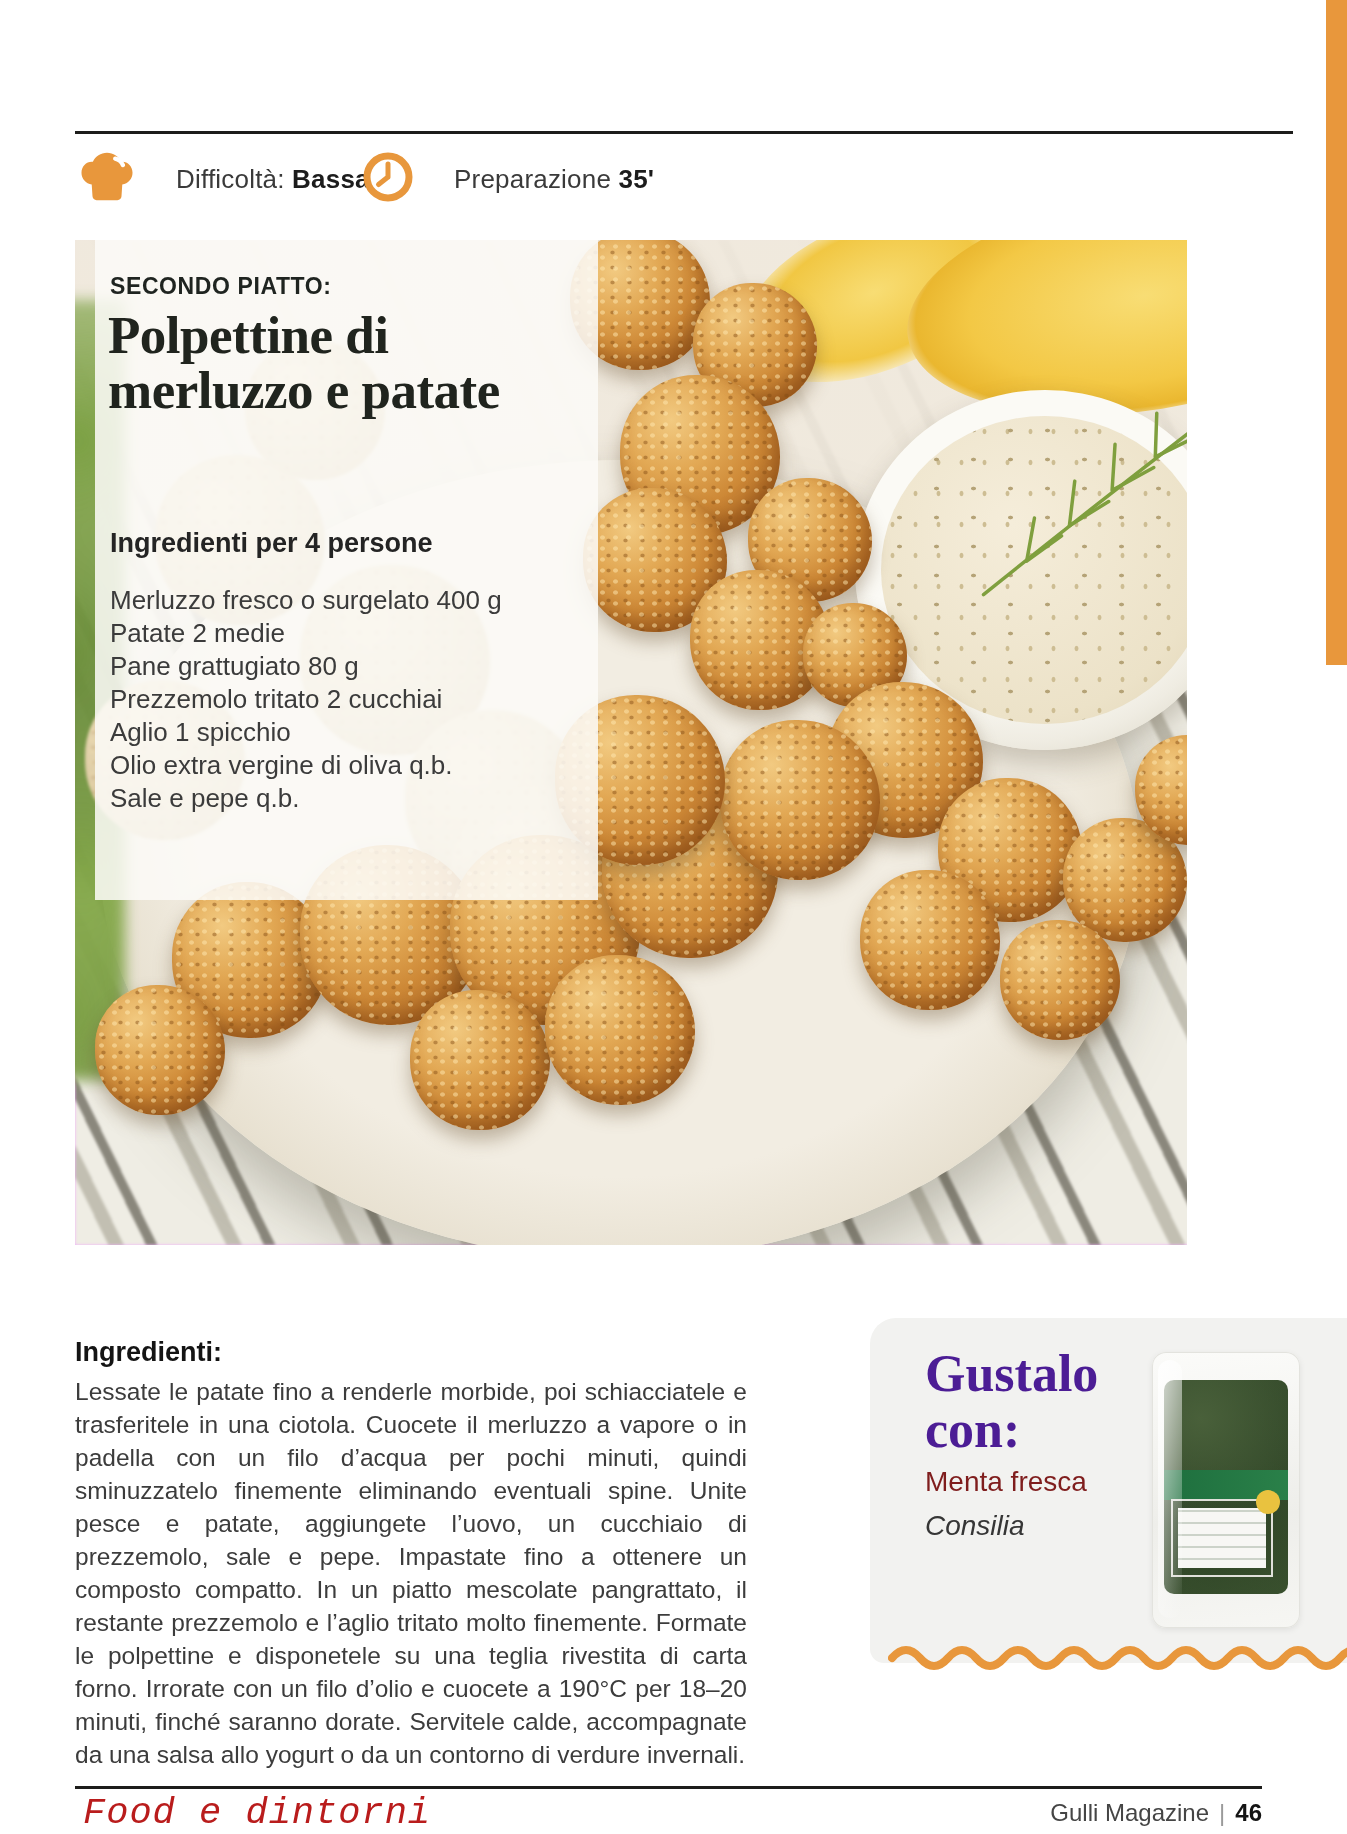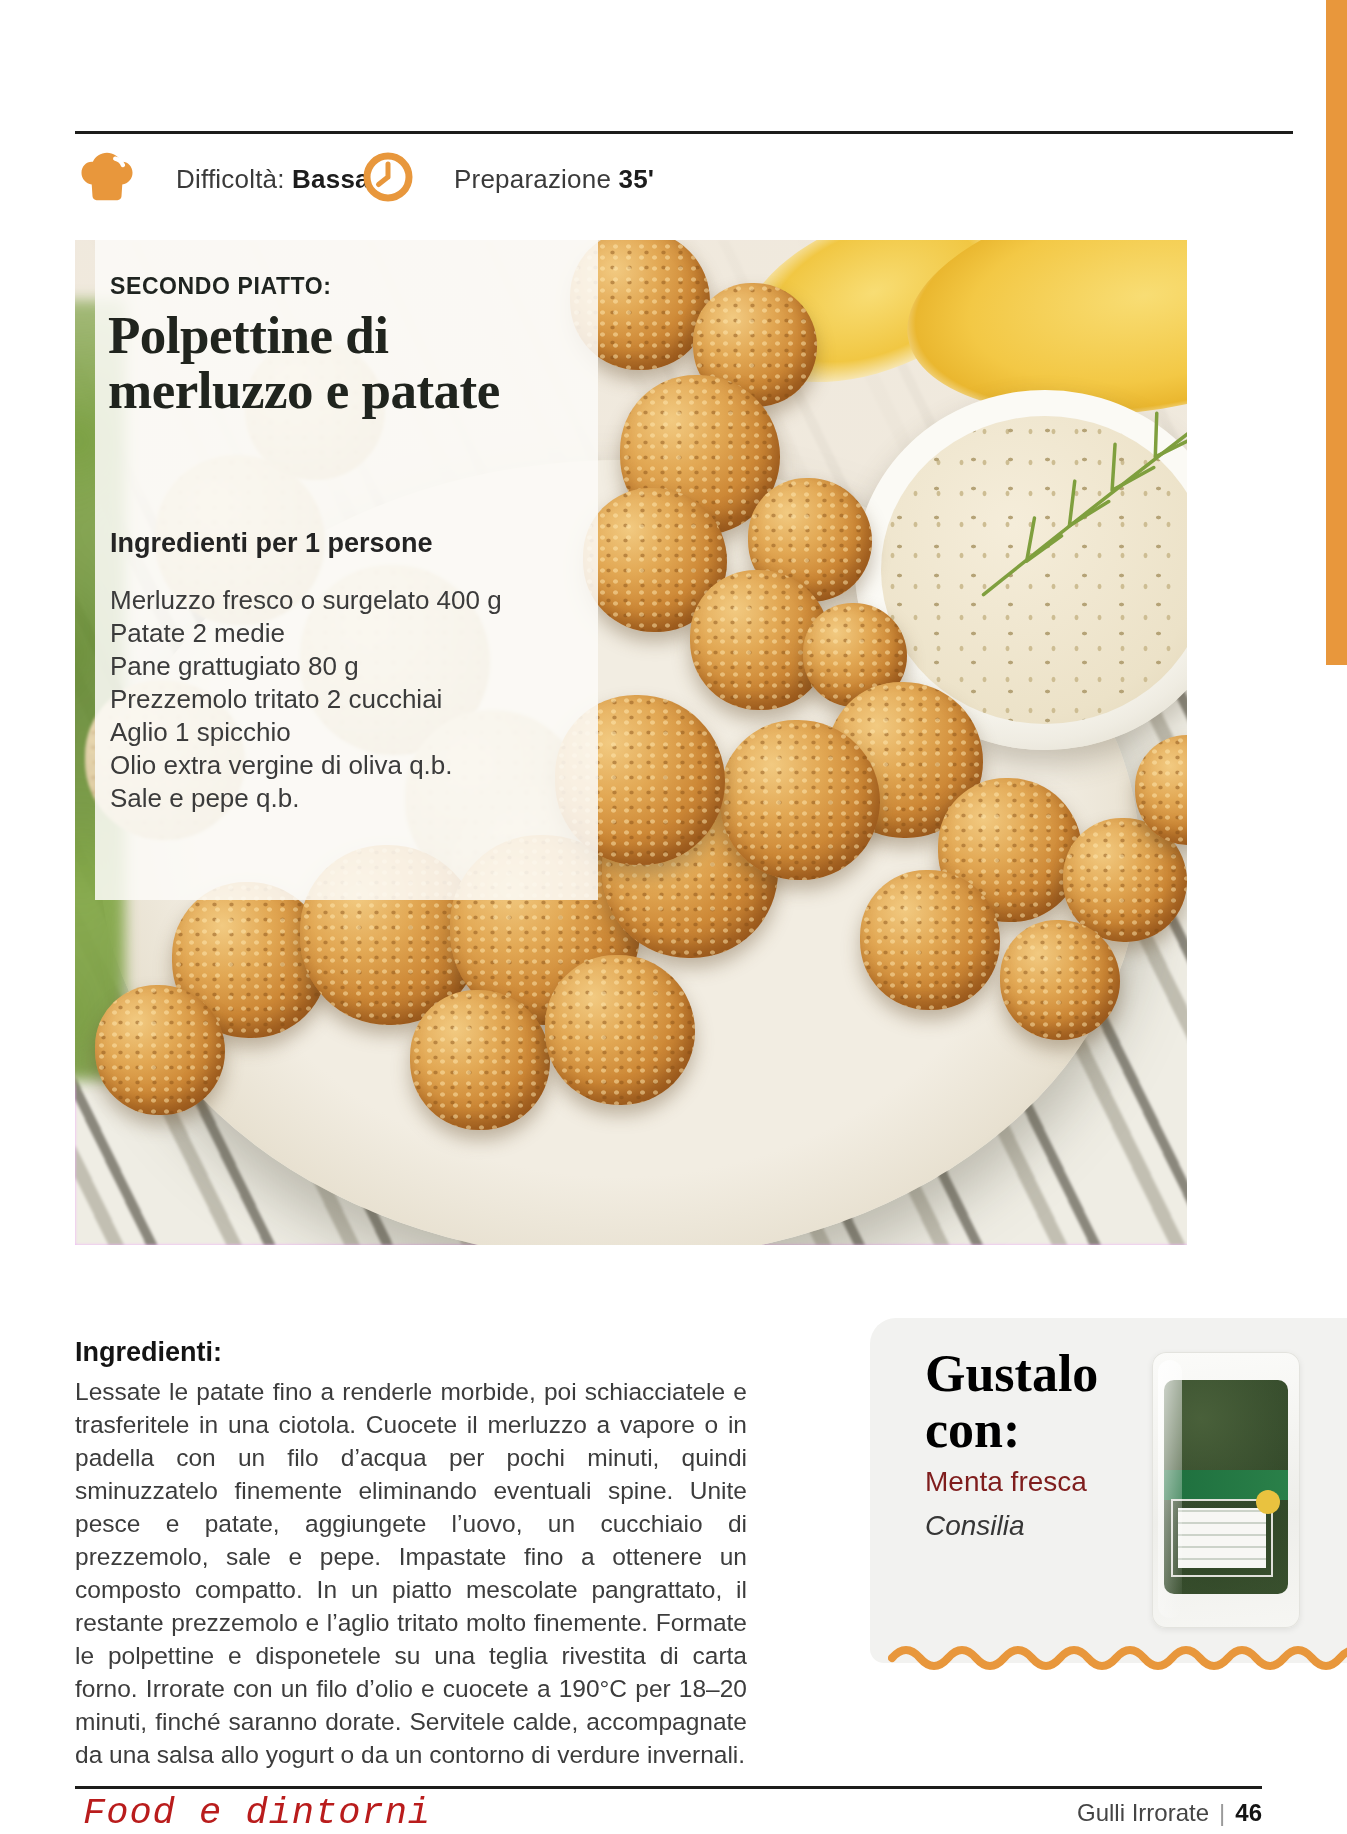--- a/index.html
+++ b/index.html
@@ -67,21 +67,21 @@
   .side-bar{left:1326px;top:0;width:21px;height:665px;background:#E8973C;}
 
   
   .prep{left:75px;top:1337px;width:672px;}
   .prep-heading{font-size:27px;font-weight:700;color:#141414;margin:0 0 7px 0;}
   .prep-body{font-size:24.5px;line-height:33px;color:#3c3c3c;text-align:justify;margin:0;}
 
   
   .card{left:870px;top:1318px;width:477px;height:345px;background:#f2f2f0;border-radius:26px 0 0 14px;}
   .card-title{left:55px;top:28px;width:240px;font-family:"Liberation Serif",serif;font-size:52px;line-height:56px;
-    font-weight:700;color:#000000;}
+    font-weight:700;color:#4c1d95;}
   .card-item{left:55px;top:148px;font-size:28px;color:#7f1d1d;}
   .card-brand{left:55px;top:192px;font-size:28px;font-style:italic;color:#363636;}
   .wave{left:18px;bottom:-7px;}
   .bag{left:282px;top:34px;width:148px;height:276px;border-radius:14px;
     background:linear-gradient(175deg,#fbfbf9,#eeeeea 60%,#f6f6f3);
     box-shadow:inset 0 0 0 1px #e3e3de,0 2px 6px rgba(0,0,0,.08);}
   .bag-leaves{left:12px;top:28px;width:124px;height:214px;border-radius:10px;
     background:radial-gradient(circle at 30% 18%,#49603a,transparent 55%),
                radial-gradient(circle at 72% 35%,#33492a,transparent 60%),
                radial-gradient(circle at 45% 65%,#2c4024,transparent 65%),
@@ -176,21 +176,21 @@
         <div class="ball" style="left: 785px; top: 630px; height: 140px; width: 140px;"></div>
         <div class="ball" style="left: 925px; top: 680px; height: 120px; width: 120px;"></div>
         <div class="ball" style="left: 20px; top: 745px; height: 130px; width: 130px;"></div>
         <div class="ball" style="left: 335px; top: 750px; height: 140px; width: 140px;"></div>
         <div class="ball" style="left: 470px; top: 715px; height: 150px; width: 150px;"></div>
         <div class="ball" style="left: 480px; top: 455px; height: 170px; width: 170px;"></div>
       </div>
     <div class="abs panel">
       <div class="abs kicker">SECONDO PIATTO:</div>
       <h1 class="abs title" style="margin:0;">Polpettine di merluzzo e patate</h1>
-      <div class="abs servings">Ingredienti per 1 persone</div>
+      <div class="abs servings">Ingredienti per 4 persone</div>
       <ul class="abs ingredients">
         <li>Merluzzo fresco o surgelato 400 g</li>
         <li>Patate 2 medie</li>
         <li>Pane grattugiato 80 g</li>
         <li>Prezzemolo tritato 2 cucchiai</li>
         <li>Aglio 1 spicchio</li>
         <li>Olio extra vergine di oliva q.b.</li>
         <li>Sale e pepe q.b.</li>
       </ul>
     </div>
@@ -215,16 +215,16 @@
       <div class="abs bag-shine"></div>
     </div>
     <svg class="abs wave" width="478" height="34" viewBox="0 0 478 34">
       <path d="M4,22 Q18,6 32,22 T60,22 T88,22 T116,22 T144,22 T172,22 T200,22 T228,22 T256,22 T284,22 T312,22 T340,22 T368,22 T396,22 T424,22 T452,22 T480,22" stroke="#E8973C" stroke-width="8" fill="none" stroke-linecap="round"></path>
     </svg>
   </div>
 
   <div class="abs footer-rule"></div>
   <div class="abs footer-left">Food e dintorni</div>
   <div class="abs footer-right">
-    <span>Gulli Irrorate</span><span class="sep">|</span><b>46</b>
+    <span>Gulli Magazine</span><span class="sep">|</span><b>46</b>
   </div>
 
 </div>
 
 </body></html>

